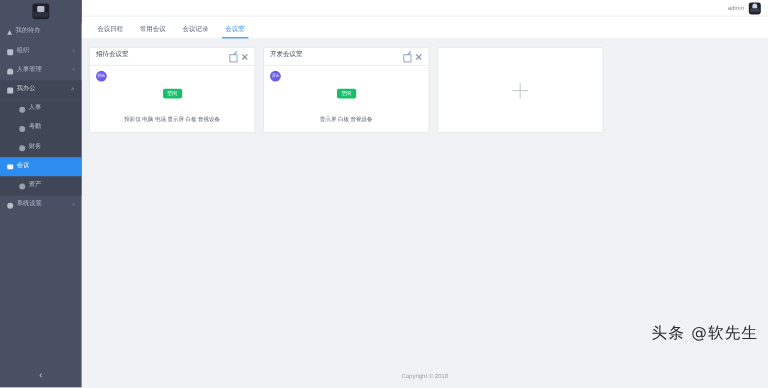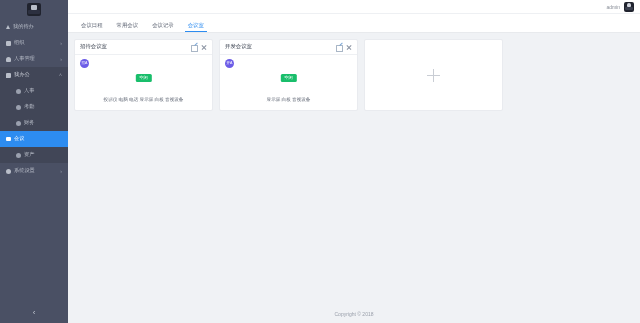--- a/index.html
+++ b/index.html
@@ -322,20 +322,21 @@
             <div class="card-desc">显示屏 白板 音视设备</div>
           </div>
         </div>
 
         <div class="card-add">
           <span class="plus"></span>
         </div>
 
       </div>
 
+      <div class="watermark">头条 @软先生</div>
     </div>
 
     <div class="footer">
       <span>Copyright © 2018</span>
     </div>
 
   </div>
 </div>
 
 </body></html>

